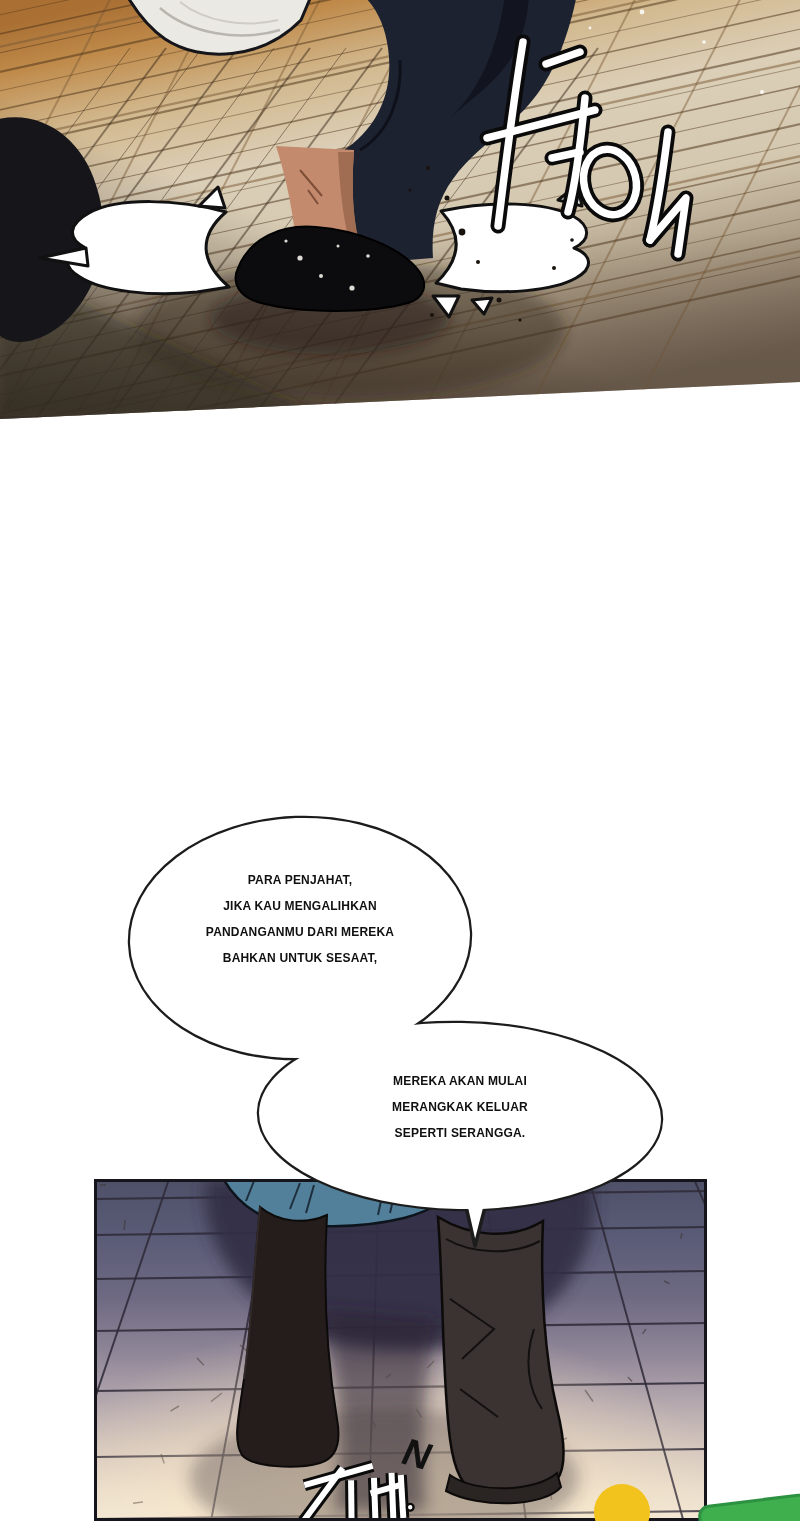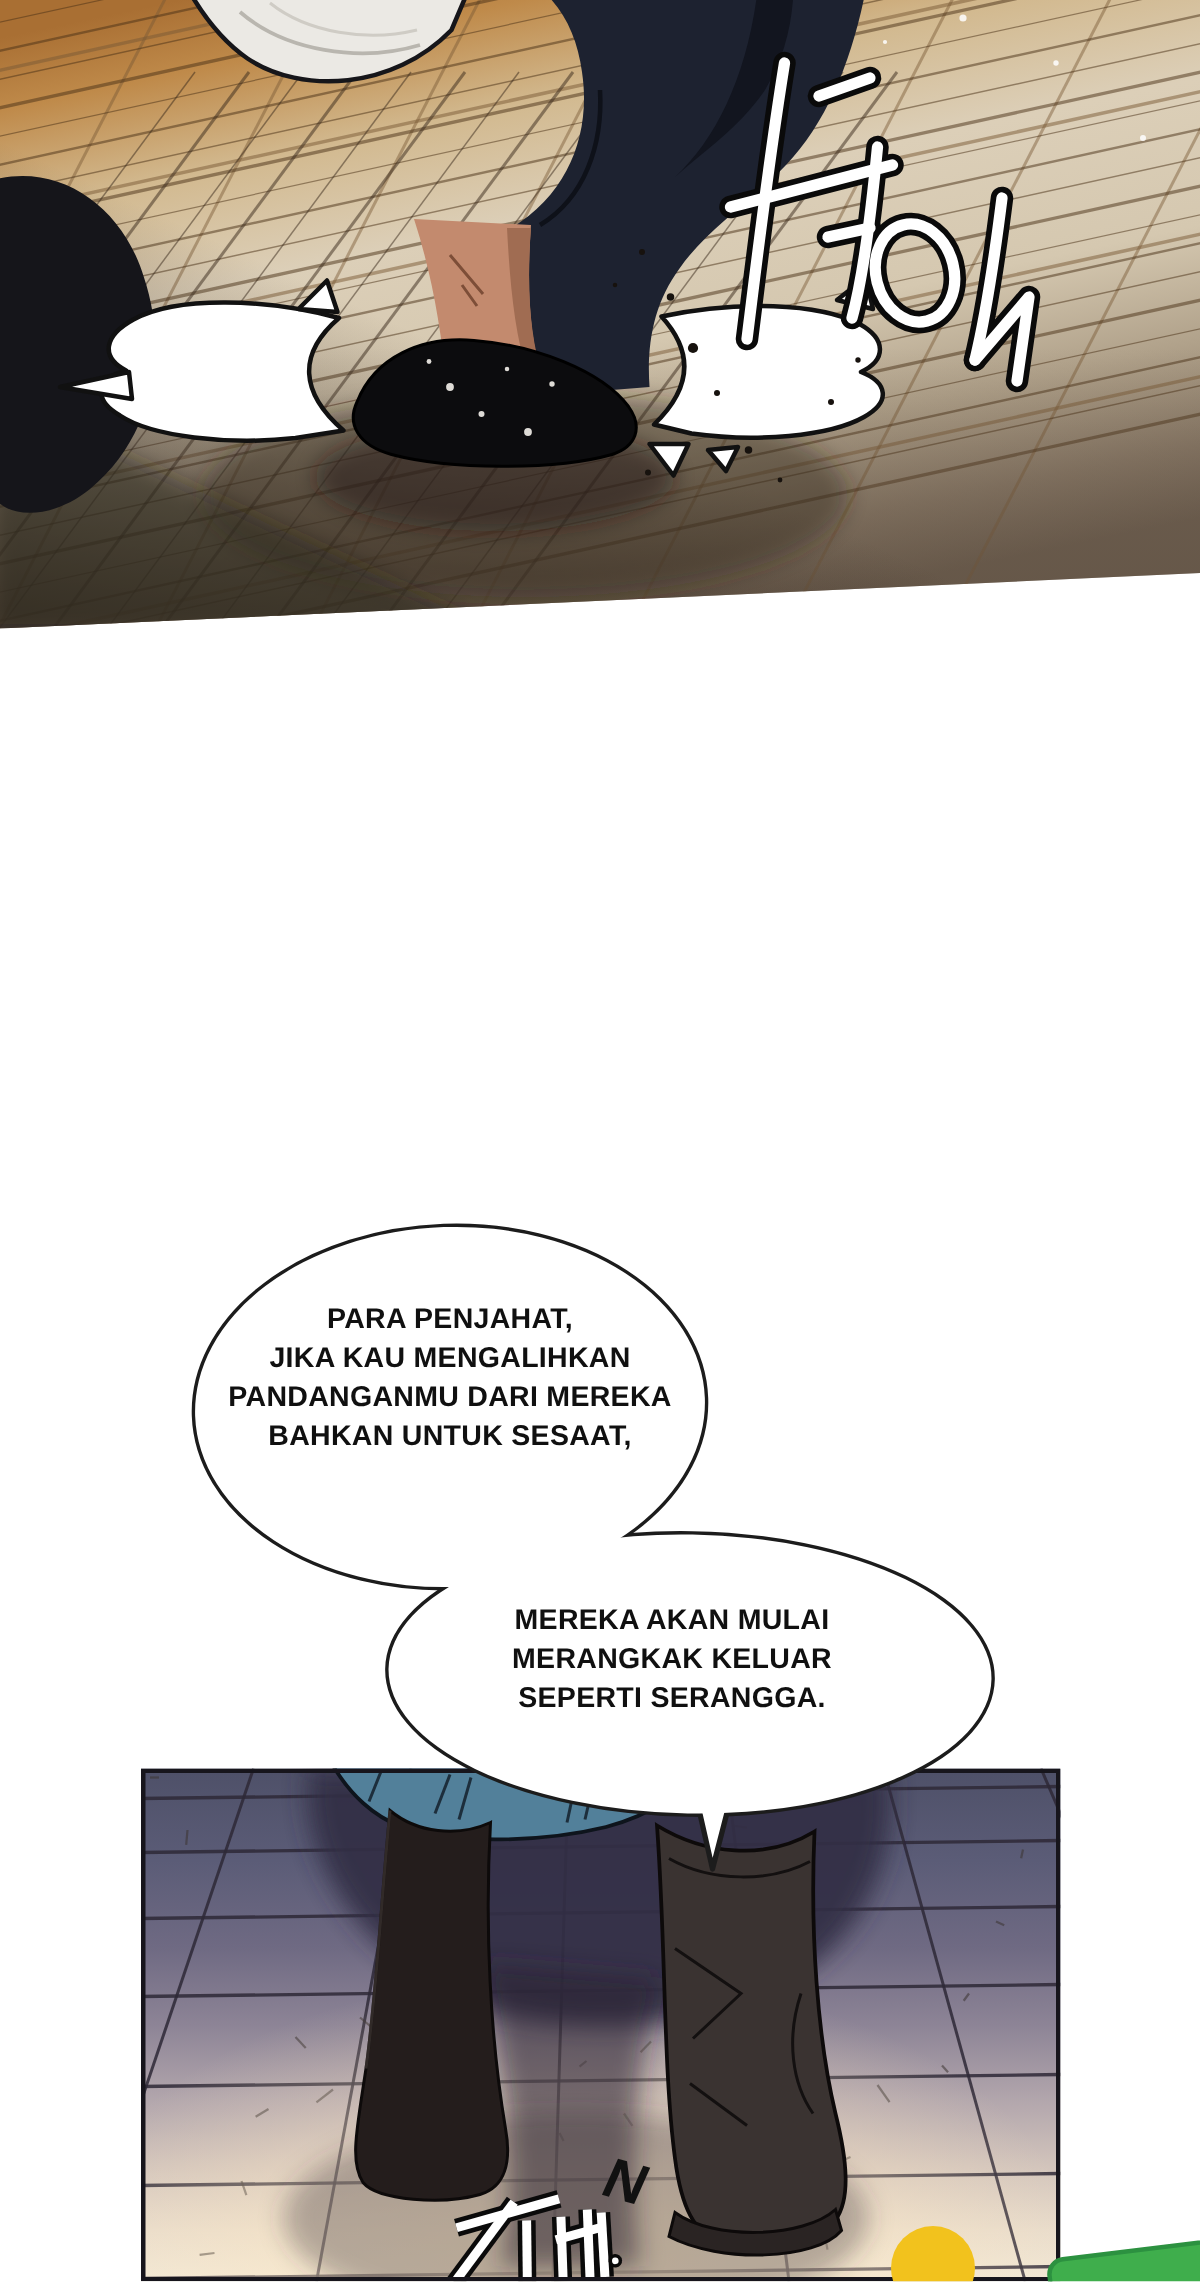--- a/index.html
+++ b/index.html
@@ -7,25 +7,25 @@
               font-family:"Liberation Sans",sans-serif;}
   .abs{position:absolute;}
   .visually-hidden{position:absolute;width:1px;height:1px;overflow:hidden;clip-path:inset(100%);
                    white-space:nowrap;}
   #panel-top{left:0;top:0;width:800px;height:421px;
              clip-path:polygon(0 0,800px 0,800px 382px,0 419px);}
   #panel-top svg{display:block;}
   #panel-bottom{left:94px;top:1179px;width:613px;height:342px;}
   #panel-bottom svg{display:block;}
   #bubble-layer{left:0;top:0;width:800px;height:1521px;pointer-events:none;}
-  .bubble-text{position:absolute;font-weight:700;font-size:19px;line-height:26px;
+  .bubble-text{position:absolute;font-weight:700;font-size:12px;line-height:26px;
                text-align:center;white-space:pre-line;color:#101010;letter-spacing:.2px;
                z-index:30;}
   #bubble-text-1{left:138px;top:867px;width:324px;}
-  #bubble-text-2{left:300px;top:1068px;width:296px;}
+  #bubble-text-2{left:312px;top:1068px;width:296px;}
   svg{overflow:visible;}
 </style>
 </head>
 <body>
 
 <div id="comic-page">
 
   <div id="panel-top" class="abs">
     <span class="visually-hidden">처억</span>
     <svg width="800" height="421" viewBox="0 0 800 421">

